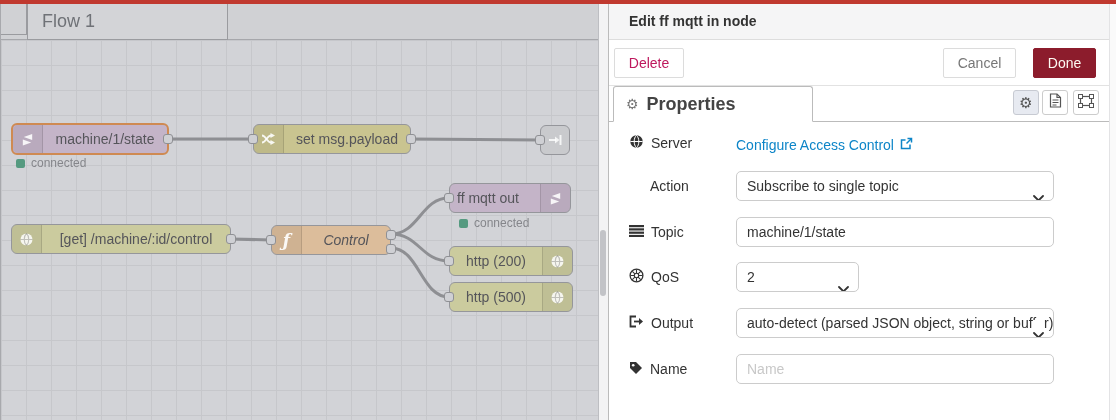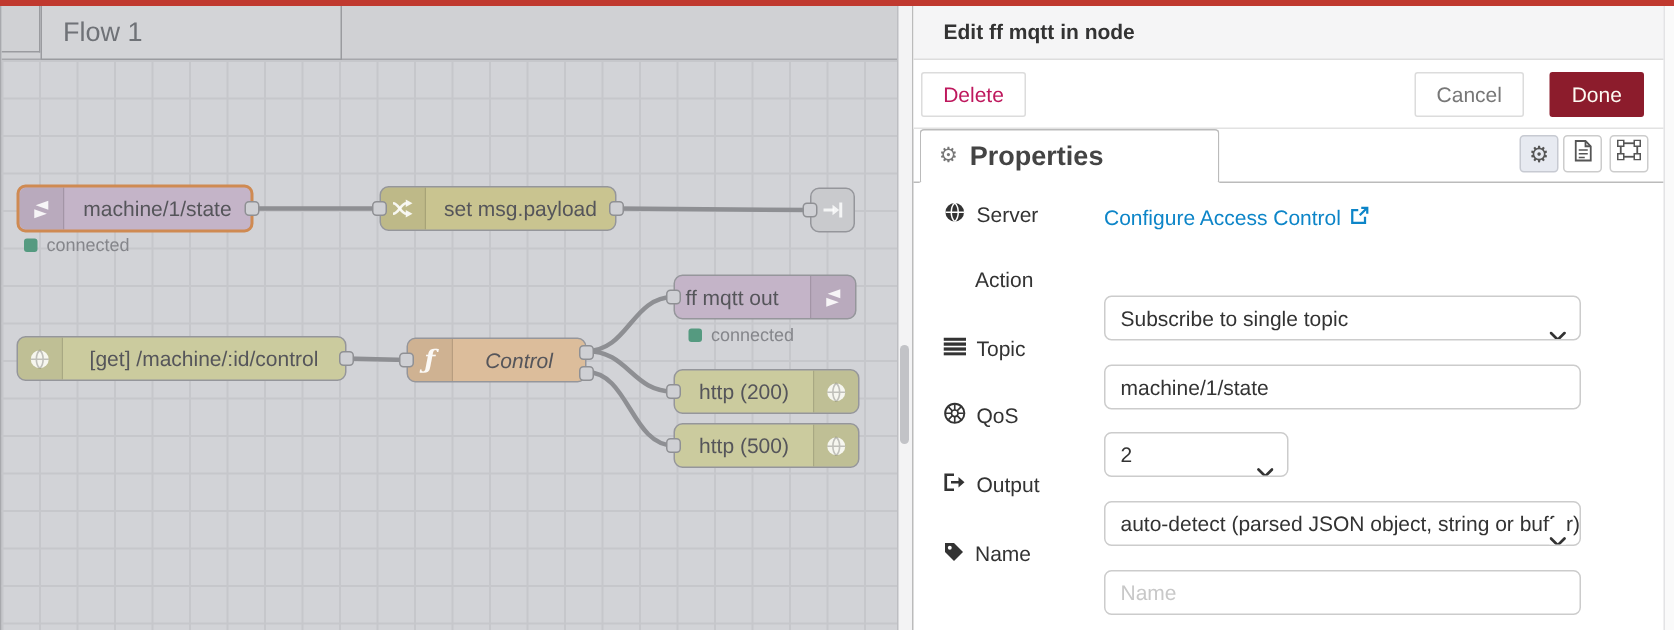--- a/index.html
+++ b/index.html
@@ -79,21 +79,21 @@
   .prop-tab .tlabel { font-size:18px; font-weight:bold; color:#444; }
   .icon-btn { position:absolute; top:4px; width:26px; height:25px; background:#fff;
     border:1px solid #ccc; border-radius:3px; display:flex; align-items:center;
     justify-content:center; cursor:pointer; }
   .icon-btn.active { background:#e7eaf1; border-color:#c7cad2; }
   .icon-btn .gear-glyph { font-family:"DejaVu Sans",sans-serif; color:#555; font-size:15px; }
 
   .frow-label { position:absolute; left:20px; height:20px; display:flex; align-items:center;
     gap:7px; font-size:14px; color:#333; white-space:nowrap; }
   .f-box { position:absolute; left:127px; width:318px; height:30px; border:1px solid #ccc;
-    border-radius:5px; background:#fff; font-size:14px; color:#333;margin-top:26px; }
+    border-radius:5px; background:#fff; font-size:14px; color:#333; }
   input.f-box { padding:0 10px; outline:none; font-family:inherit; }
   input.f-box::placeholder { color:#c8c8c8; }
   .f-select { line-height:28px; padding:0 26px 0 10px; overflow:hidden; white-space:nowrap; cursor:pointer; }
   .chev { position:absolute; right:9px; top:11px; }
   .srv-link { position:absolute; left:127px; height:20px; display:flex; align-items:flex-end; gap:6px;
     font-size:14px; color:#0d85c8; cursor:pointer; white-space:nowrap; }
   .ic { flex:none; }
 </style>
 </head>
 <body>

